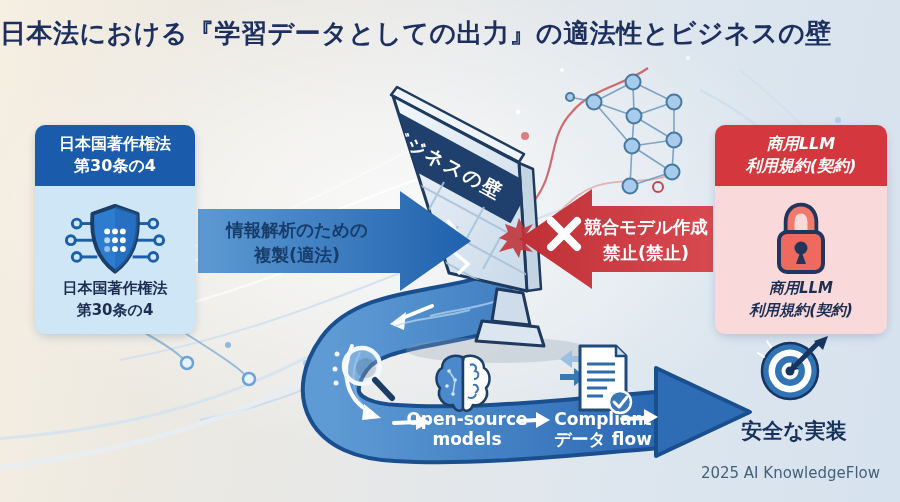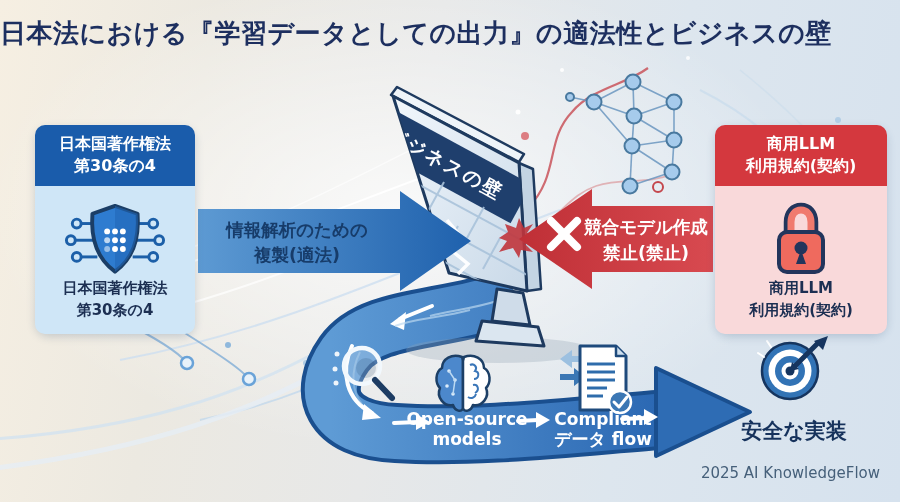--- a/index.html
+++ b/index.html
@@ -13,21 +13,21 @@
   .figure{position:absolute;left:0;top:0;}
   .panel{position:absolute;width:160px;border-radius:14px;box-shadow:0 3px 8px rgba(50,80,120,.22);}
   .panel .hdr{border-radius:10px 10px 0 0;color:#fff;text-align:center;font-weight:700;
     font-size:16px;line-height:1.4;padding:8px 2px;}
   .panel .bod{border-radius:0 0 10px 10px;display:flex;flex-direction:column;align-items:center;
     justify-content:space-between;padding:14px 4px 12px 4px;height:122px;}
   .panel .lbl{text-align:center;font-weight:700;font-size:15px;line-height:1.45;color:#1c2f52;}
   .left-panel{left:35px;top:125px;}
   .left-panel .hdr{background:#1a5cab;}
   .left-panel .bod{background:#cfe6f7;}
-  .right-panel{left:715px;top:125px;width:172px;}
+  .right-panel{left:715px;top:125px;width:172px;font-style:italic;}
   .right-panel .hdr{background:#d4383e;}
   .right-panel .bod{background:#f9d9da;}
   .caption{position:absolute;left:260px;top:452px;width:420px;text-align:center;
     font-size:19.5px;font-weight:800;color:#1e3252;white-space:nowrap;}
   .credit{position:absolute;right:20px;top:464px;font-size:15px;color:#46607a;margin-left:48px;}
 </style>
 </head>
 <body>
 
 <div class="stage">

